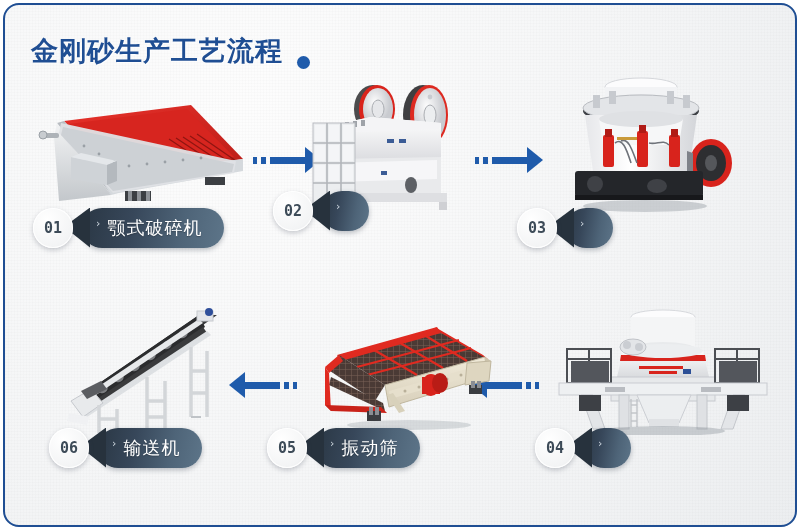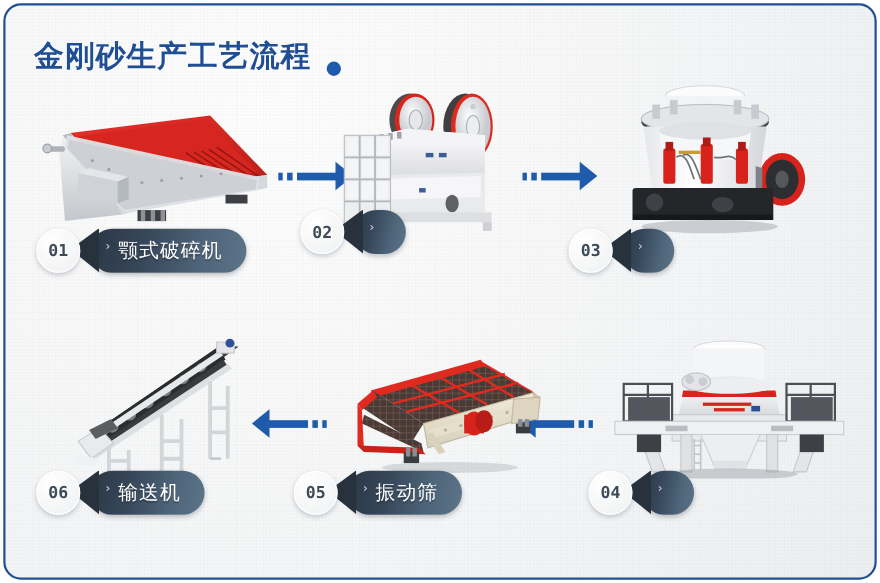--- a/index.html
+++ b/index.html
@@ -549,21 +549,21 @@
         <line x1="134" y1="66" x2="150" y2="66"></line>
         <line x1="134" y1="88" x2="150" y2="88"></line>
       </g>
       <g stroke="#bfc3c7" stroke-width="2" fill="none">
         <line x1="42" y1="128" x2="52" y2="128"></line>
         <line x1="90" y1="124" x2="100" y2="124"></line>
         <line x1="134" y1="112" x2="144" y2="112"></line>
       </g>
     </svg>
   </div>
-  <div class="label-group" style="left:28px; top:426px;">
+  <div class="label-group" style="left:44px; top:426px;">
     <div class="num-badge">06</div>
     <div class="pill-wrap">
       <div class="pill-tail"></div>
       <div class="pill">
         <span class="pill-chev">›</span>
         <span class="pill-text">输送机</span>
       </div>
     </div>
   </div>
 

